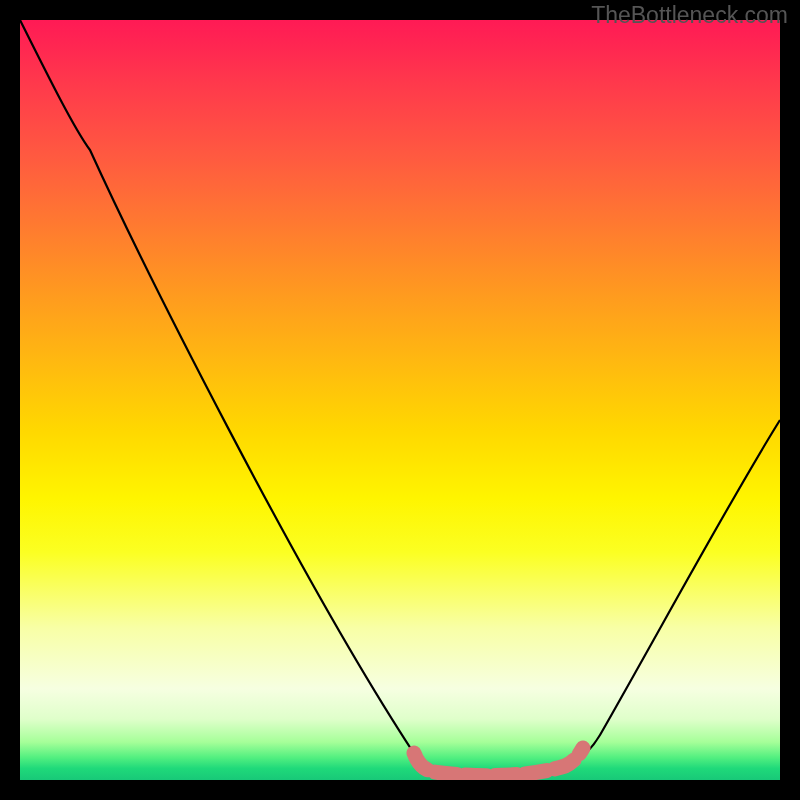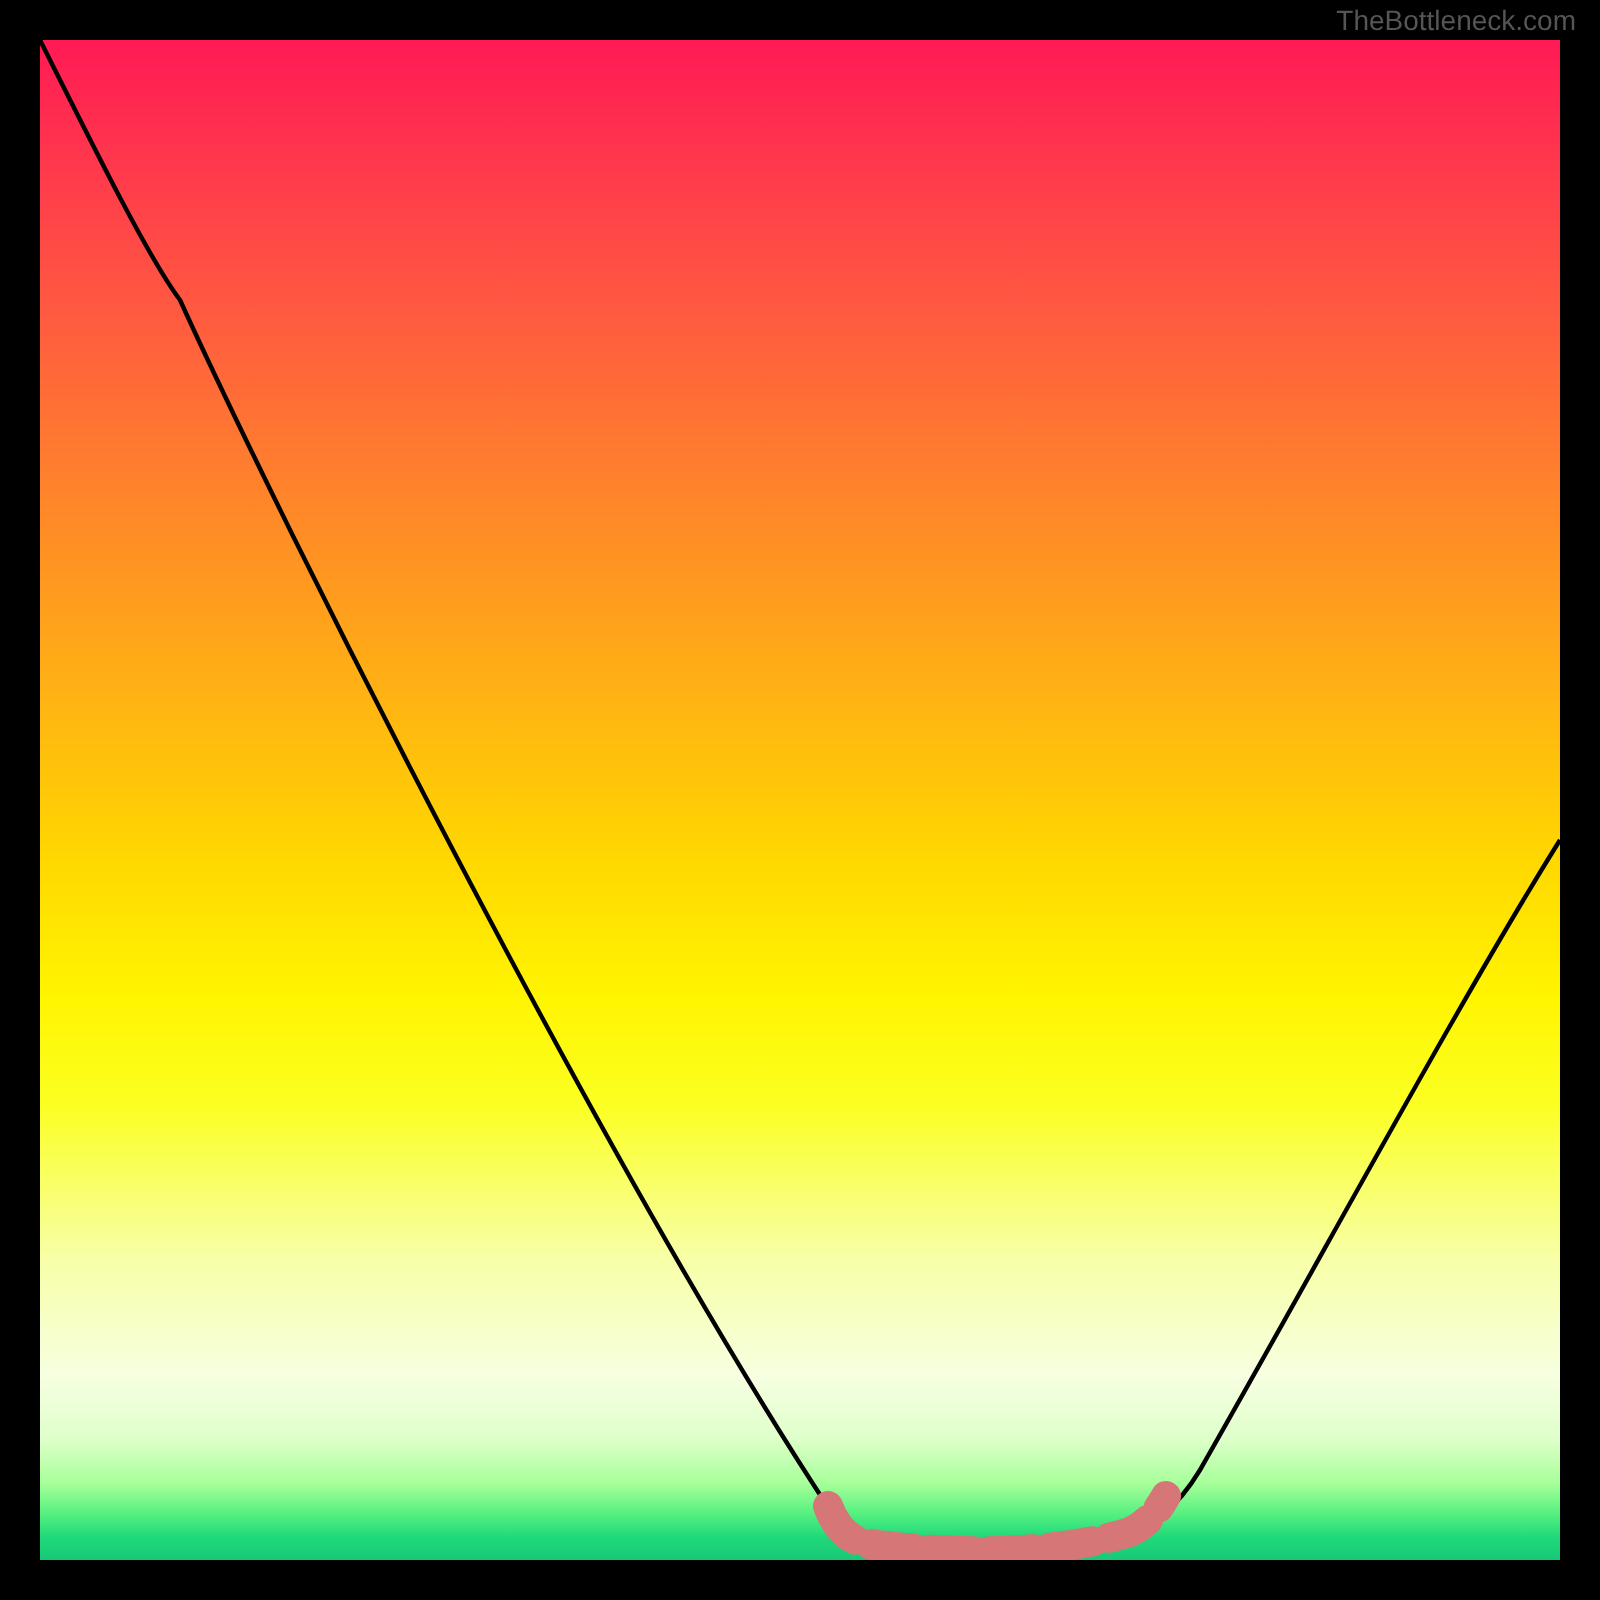--- a/index.html
+++ b/index.html
@@ -40,21 +40,21 @@
       #54f080 97%,
       #1fd97a 98.5%,
       #18c878 100%
     );
   }
   .watermark {
     position: absolute;
     top: 2px;
     right: 12px;
     color: #555;
-    font-size: 14px;
+    font-size: 23px;
     font-weight: 500;
     user-select: none;
   }
   svg {
     position: absolute;
     left: 0;
     top: 0;
   }
 </style>
 </head>

